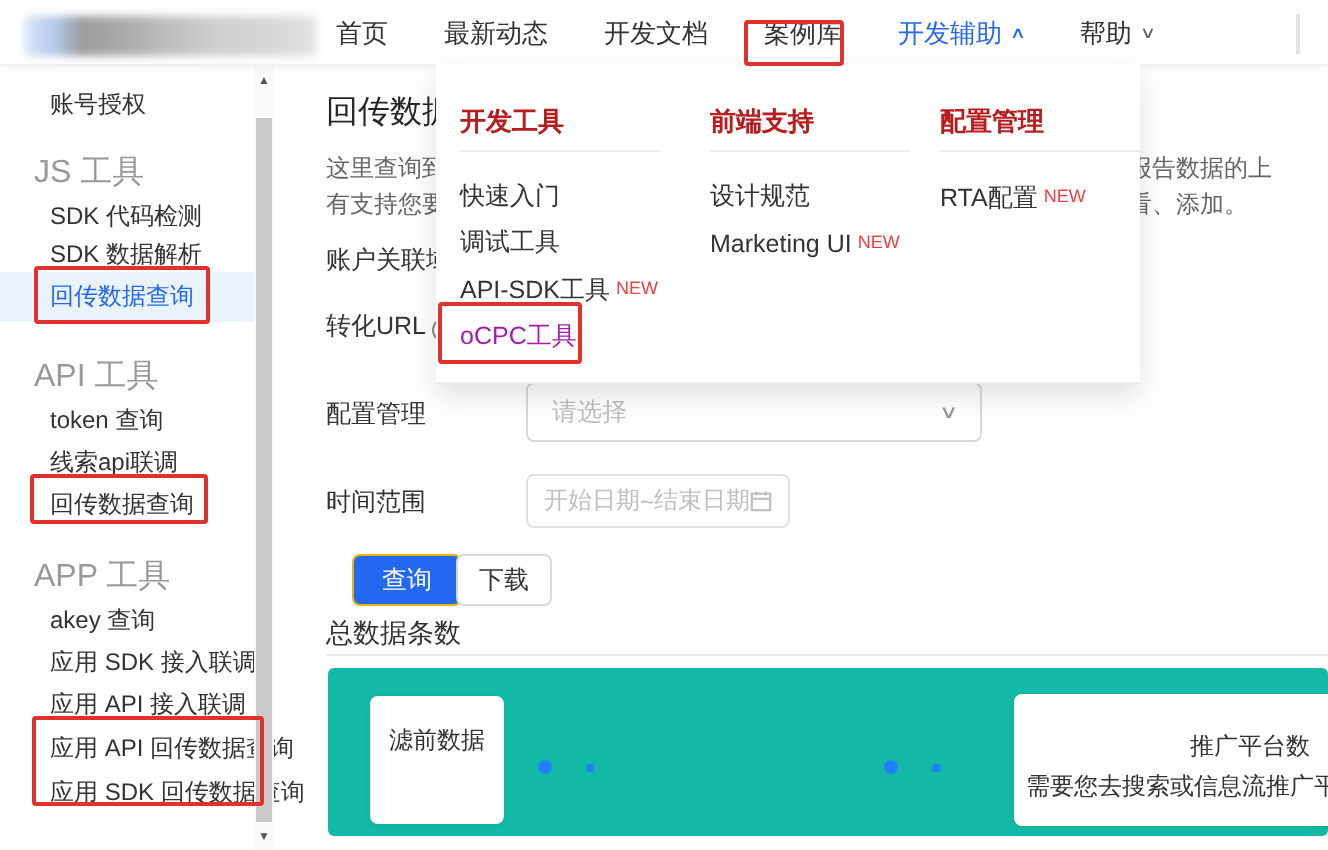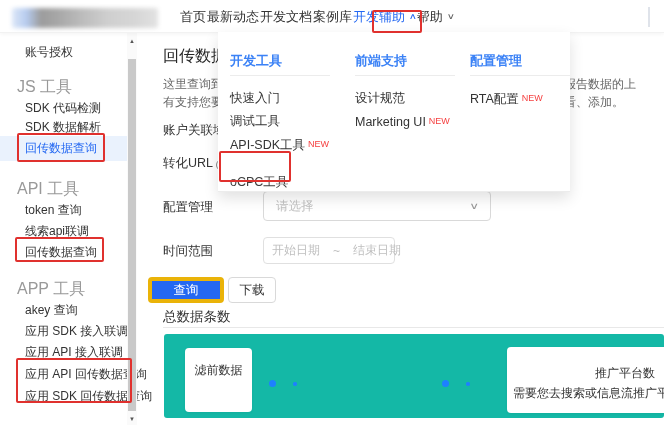--- a/index.html
+++ b/index.html
@@ -5,21 +5,21 @@
   * { margin:0; padding:0; box-sizing:border-box; }
   html,body { width:664px; height:425px; }
   body { font-family:"Liberation Sans","DejaVu Sans",sans-serif; background:#fff; position:relative; overflow:hidden; color:#333; }
 
   
   #nav { position:absolute; left:0; top:0; width:664px; height:33px; background:#fff;
          border-bottom:1px solid #f2f2f2; box-shadow:0 1px 4px rgba(0,0,0,0.05); z-index:20; }
   #logo { position:absolute; left:12px; top:8px; width:146px; height:20px; border-radius:2px;
     background:linear-gradient(90deg,#dce7f8 0%,#b6cbee 10%,#9c9c9c 20%,#a8a8a8 32%,#bcbcbc 48%,#cfcfcf 66%,#d6d6d6 84%,#e2e2e2 100%);
     filter:blur(2px); }
-  #nav-items { position:absolute; left:180px; top:0; height:33px; display:flex; align-items:center; gap:1px; font-size:13px; color:#333; }
+  #nav-items { position:absolute; left:168px; top:0; height:33px; display:flex; align-items:center; gap:28px; font-size:13px; color:#333; }
   .nav-item { cursor:pointer; white-space:nowrap; display:inline-flex; align-items:center; }
   .nav-item .chev { font-size:8px; margin-left:5px; color:#666; transform:scaleX(1.4); }
   .nav-item.active { color:#2468f2; }
   .nav-item.active .chev { color:#2468f2; }
   #nav-divider { position:absolute; left:648px; top:7px; width:2px; height:20px; background:#dfe3ea; }
 
   
   .side-item { position:absolute; left:25px; height:16px; line-height:16px; font-size:12px; color:#333; cursor:pointer; white-space:nowrap; z-index:5; }
   .side-header { position:absolute; left:17px; height:16px; line-height:16px; font-size:16px; color:#999; white-space:nowrap; z-index:5; }
   #side-active { position:absolute; left:0; top:136px; width:127px; height:25px; line-height:25px; padding-left:25px;
@@ -35,23 +35,23 @@
   #page-title { position:absolute; left:163px; top:46px; font-size:16px; font-weight:500; color:#262626; white-space:nowrap; }
   .desc { position:absolute; font-size:12px; color:#666; white-space:nowrap; }
   .field-label { position:absolute; left:163px; font-size:12.5px; color:#333; white-space:nowrap; }
   .help-circle { display:inline-flex; align-items:center; justify-content:center; width:12px; height:12px; margin-left:3px;
                  border:1px solid #8c8c8c; border-radius:50%; font-size:8.5px; color:#8c8c8c; vertical-align:-1px; cursor:pointer; }
   #select-event { position:absolute; left:263px; top:191px; width:228px; height:30px; border:1px solid #d9d9d9; border-radius:4px;
                   background:#fff; display:flex; align-items:center; padding:0 12px; cursor:pointer; }
   #select-event .ph { font-size:12.5px; color:#bfbfbf; flex:1; }
   #select-event .sel-chev { font-size:9px; color:#999; transform:scaleX(1.5); }
   #date-range { position:absolute; left:263px; top:237px; width:132px; height:27px; border:1px solid #e0e0e0; border-radius:4px;
-                background:#fff; display:flex; align-items:center; gap:13px; padding:0 8px; font-size:12px; color:#bfbfbf; cursor:pointer; white-space:nowrap; }
+                background:#fff; display:flex; align-items:center; gap:0; padding:0 8px; font-size:12px; color:#bfbfbf; cursor:pointer; white-space:nowrap; }
   .btn { position:absolute; top:277px; height:26px; border-radius:4px; font-size:12.5px; display:flex; align-items:center; justify-content:center; cursor:pointer; }
-  #btn-query { left:148px; width:76px; background:#2468f2; color:#fff; border:4px solid #eab308; }
+  #btn-query { left:176px; width:55px; background:#2468f2; color:#fff; border:1px solid #eab308; }
   #btn-download { left:228px; width:48px; background:#fff; color:#333; border:1px solid #d9d9d9; }
   #section-title { position:absolute; left:163px; top:308px; font-size:13.5px; color:#333; white-space:nowrap; }
   #section-rule { position:absolute; left:163px; top:327px; width:501px; height:1px; background:#e8e8e8; }
 
   
   #panel { position:absolute; left:164px; top:334px; width:500px; height:84px; background:#14b8a6; border-radius:3px; z-index:10; }
   .card { position:absolute; background:#fff; border-radius:4px; box-shadow:0 1px 3px rgba(0,0,0,0.06); font-size:12px; color:#333; }
   #card-1 { left:21px; top:14px; width:67px; height:64px; text-align:center; padding-top:14px; }
   #card-2 { left:176px; top:14px; width:82px; height:64px; text-align:center; padding-top:14px; }
   #card-3 { left:343px; top:13px; width:175px; height:66px; }
@@ -59,24 +59,24 @@
   #card-3 .c3-line2 { position:absolute; left:6px; top:38px; white-space:nowrap; }
   .dot { position:absolute; border-radius:50%; background:#1e80ff; }
   .dot-big { width:7px; height:7px; }
   .dot-small { width:3.5px; height:3.5px; }
 
   
   #dropdown { position:absolute; left:218px; top:32px; width:352px; height:160px; background:#fff;
               box-shadow:0 6px 14px rgba(0,0,0,0.12); border-bottom:1px solid #ececec; z-index:40; }
   .dd-col { position:absolute; top:0; width:110px; }
   #dd-col-1 { left:12px; } #dd-col-2 { left:137px; } #dd-col-3 { left:252px; }
-  .dd-header { position:absolute; top:20px; font-size:13px; font-weight:600; color:#3b82f6; white-space:nowrap; }
+  .dd-header { position:absolute; top:20px; font-size:13px; font-weight:600; color:#b91c1c; white-space:nowrap; }
   .dd-divider { position:absolute; top:43px; width:100px; height:1px; background:#ececec; }
   .dd-item { position:absolute; height:16px; line-height:16px; font-size:12.5px; color:#333; cursor:pointer; white-space:nowrap; }
-  .dd-item.blue { color:#404040;margin-top:14px; }
+  .dd-item.blue { color:#a21caf; }
   .badge-new { font-size:9px; color:#f53f3f; margin-left:3px; vertical-align:2px; }
 
   
   .anno { position:absolute; border:2px solid #e0312e; border-radius:2px; z-index:60; pointer-events:none; }
   #anno-nav   { left:372px; top:10px;  width:50px;  height:23px; }
   #anno-side1 { left:17px;  top:133px; width:88px;  height:29px; }
   #anno-side2 { left:15px;  top:237px; width:89px;  height:25px; }
   #anno-side3 { left:16px;  top:358px; width:116px; height:45px; }
   #anno-ocpc  { left:219px; top:151px; width:72px;  height:31px; }
 </style>

